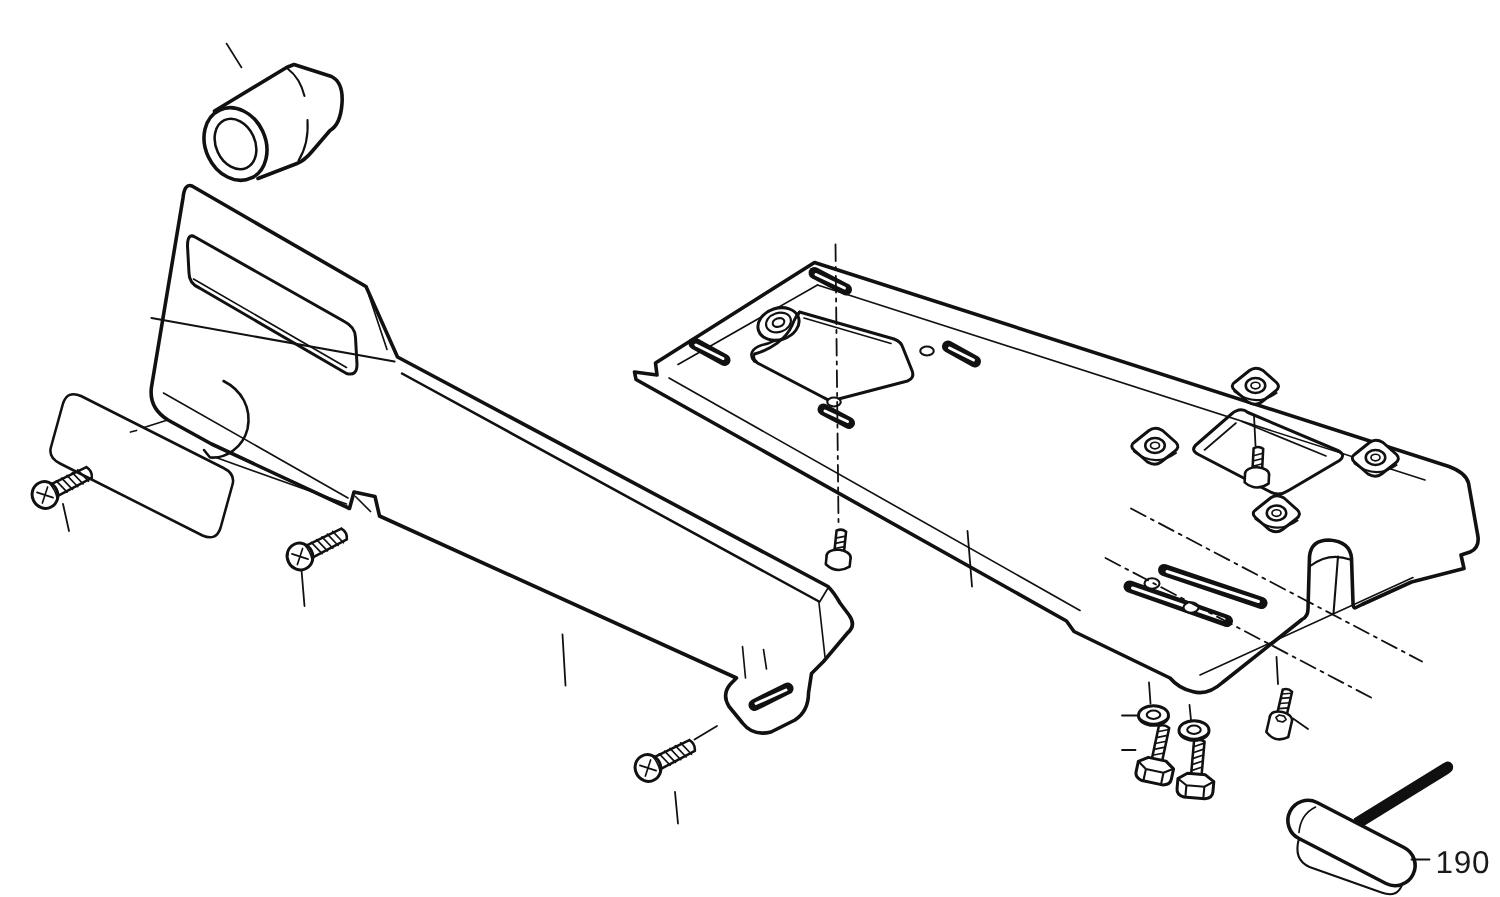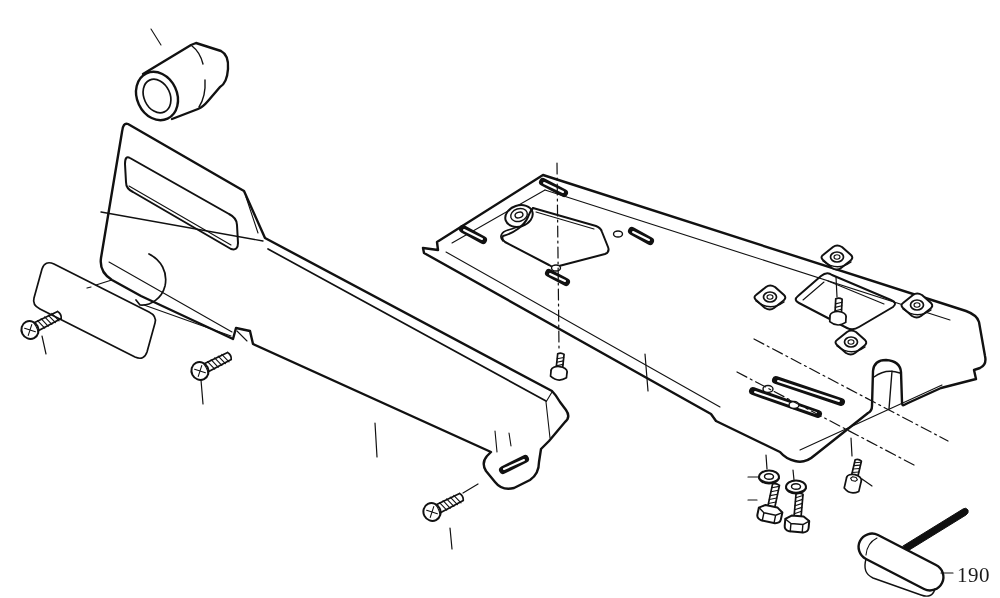--- a/index.html
+++ b/index.html
@@ -1,17 +1,17 @@
 <!DOCTYPE html>
 <html><head>
 <meta charset="utf-8">
 <style>
   html,body{margin:0;padding:0;background:#fff;}
   .stage{position:relative;width:1000px;height:598px;background:#ffffff;overflow:hidden;
-         font-family:Liberation Serif, serif;}
+         font-family:Liberation Sans, sans-serif;}
   svg{display:block;}
   svg path, svg line, svg ellipse, svg polygon, svg polyline{
     stroke:#111111; fill:none; stroke-linecap:round; stroke-linejoin:round;
   }
   .w1{stroke-width:1.1px;}
   .w14{stroke-width:1.4px;}
   .w16{stroke-width:1.7px;}
   .w2{stroke-width:2px;}
   .outline{stroke-width:2.4px;}
   .fillw{fill:#ffffff;}

